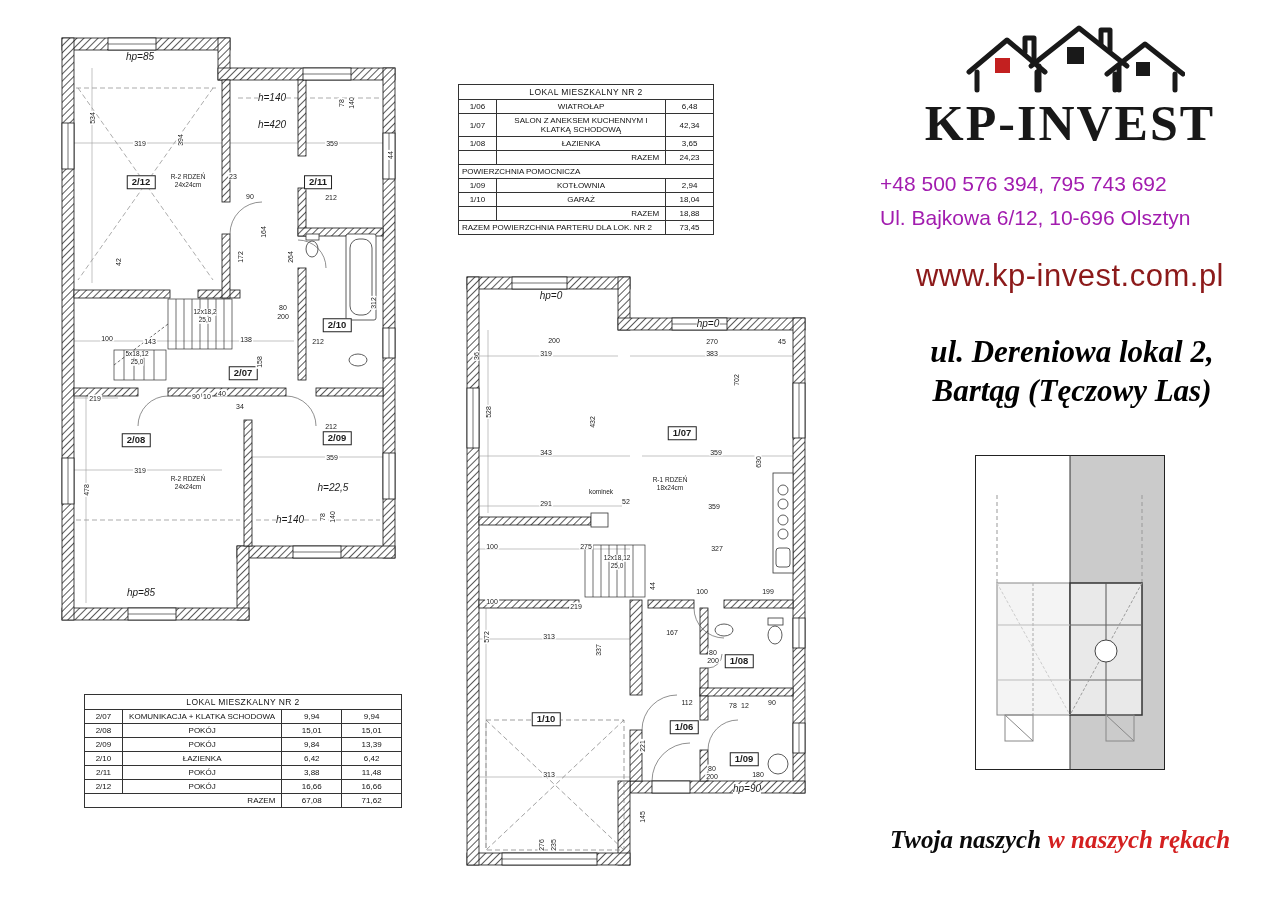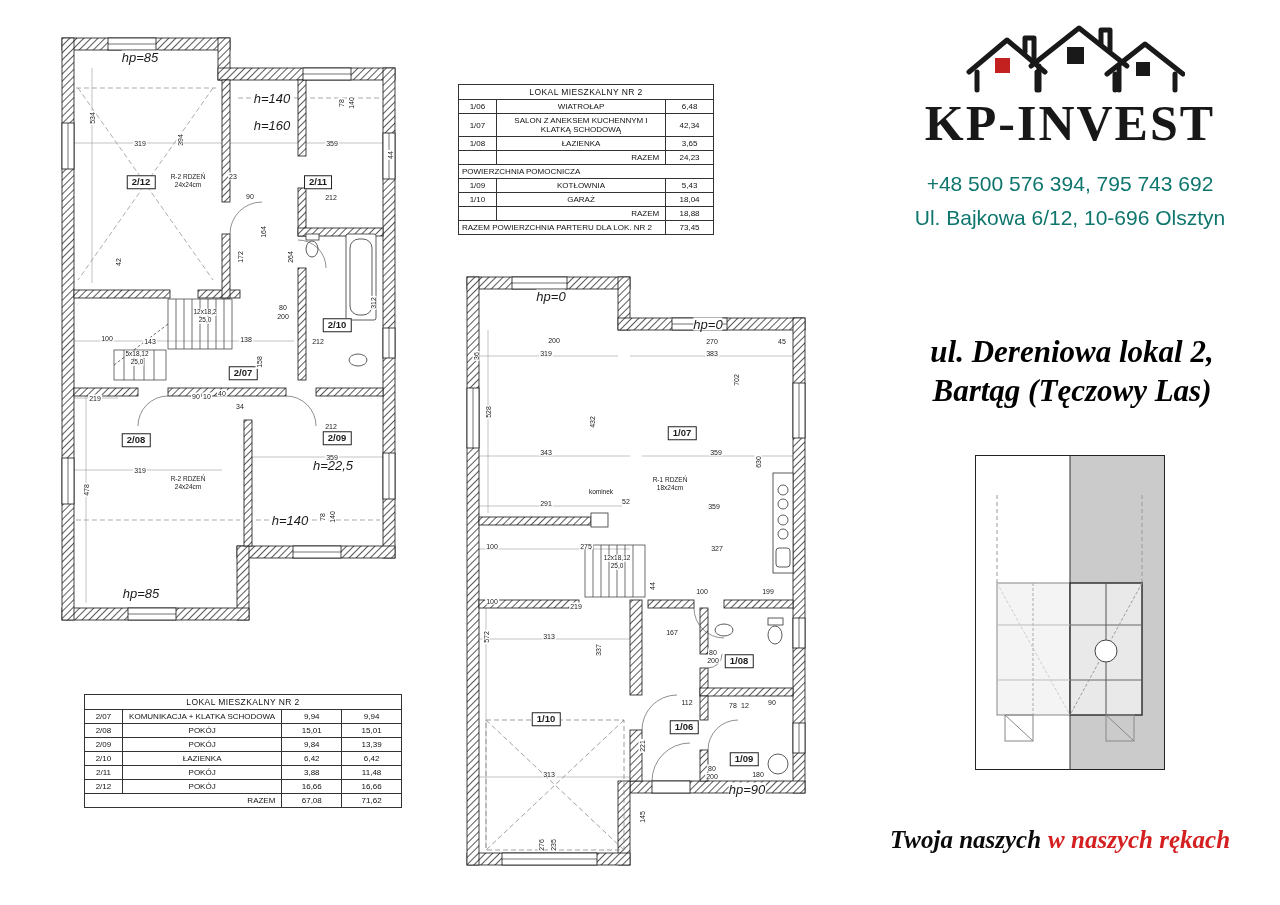--- a/index.html
+++ b/index.html
@@ -12,21 +12,21 @@
 
   
   .plan { position:absolute; }
   .plan svg { position:absolute; left:0; top:0; }
   .plan-label {
     position:absolute; transform:translate(-50%,-50%);
     font-size:7px; line-height:1; color:#1a1a1a; white-space:nowrap;
   }
   .plan-label.dim  { font-size:7px; background:#fff; padding:0 1px; }
   .plan-label.note { font-size:6.5px; background:#fff; }
-  .plan-label.lvl  { font-size:13px; font-style:italic; background:#fff; }
+  .plan-label.lvl  { font-size:10px; font-style:italic; background:#fff; }
   .plan-label.room {
     font-size:9.5px; font-weight:bold; border:1px solid #222;
     background:#fff; padding:1px 4px;
   }
 
   
   .area-table { position:absolute; border-collapse:collapse; background:#fff; font-size:8px; color:#111; }
   .area-table td { border:1px solid #333; padding:2px 3px; height:12px; vertical-align:middle; }
   .area-table .title { text-align:center; font-size:8.5px; letter-spacing:.4px; }
   .area-table .num { text-align:center; width:38px; }
@@ -41,22 +41,22 @@
   #table-upper .nm { width:160px; }
 
   
   .logo-wrap { position:absolute; left:880px; top:20px; width:380px; text-align:center; }
   .logo-houses { display:block; margin:0 auto; }
   .logo-text {
     font-family:"Liberation Serif", serif; font-weight:700; font-size:50px;
     letter-spacing:2px; color:#181818; line-height:1; margin-top:4px;
   }
   .contact-phone, .contact-address {
-    position:absolute; left:880px; width:380px; text-align:center;
-    font-size:21px; color:#0f766e;
+    position:absolute; left:880px; width:380px; text-align:left;
+    font-size:21px; color:#a21caf;
   }
   .contact-phone { top:172px; }
   .contact-address { top:206px; }
   .website {
     position:absolute; left:870px; top:258px; width:400px; text-align:center;
     font-size:31px; letter-spacing:.5px; color:#8c1a1a;
   }
   .offer-heading {
     position:absolute; left:876px; top:333px; width:392px; text-align:center;
     font-family:"Liberation Serif", serif; font-style:italic; font-weight:700;
@@ -191,23 +191,23 @@
       <span class="plan-label note" style="left: 130px; top: 149px; transform: translate(-50%, -50%);">R-2 RDZEŃ</span>
       <span class="plan-label note" style="left: 130px; top: 157px; transform: translate(-50%, -50%);">24x24cm</span>
       <span class="plan-label note" style="left: 130px; top: 451px; transform: translate(-50%, -50%);">R-2 RDZEŃ</span>
       <span class="plan-label note" style="left: 130px; top: 459px; transform: translate(-50%, -50%);">24x24cm</span>
       <span class="plan-label note" style="left: 147px; top: 284px; transform: translate(-50%, -50%);">12x18,2</span>
       <span class="plan-label note" style="left: 147px; top: 292px; transform: translate(-50%, -50%);">25,0</span>
       <span class="plan-label note" style="left: 79px; top: 326px; transform: translate(-50%, -50%);">5x18,12</span>
       <span class="plan-label note" style="left: 79px; top: 334px; transform: translate(-50%, -50%);">25,0</span>
       <span class="plan-label lvl" style="left: 82px; top: 29px; transform: translate(-50%, -50%);">hp=85</span>
       <span class="plan-label lvl" style="left: 214px; top: 70px; transform: translate(-50%, -50%);">h=140</span>
-      <span class="plan-label lvl" style="left: 214px; top: 97px; transform: translate(-50%, -50%);">h=160</span>
+      <span class="plan-label lvl" style="left: 214px; top: 97px; transform: translate(-50%, -50%);">h=420</span>
       <span class="plan-label lvl" style="left: 232px; top: 492px; transform: translate(-50%, -50%);">h=140</span>
-      <span class="plan-label lvl" style="left: 275px; top: 437px; transform: translate(-50%, -50%);">h=22,5</span>
+      <span class="plan-label lvl" style="left: 275px; top: 460px; transform: translate(-50%, -50%);">h=22,5</span>
       <span class="plan-label lvl" style="left: 83px; top: 565px; transform: translate(-50%, -50%);">hp=85</span>
       <span class="plan-label dim" style="left: 82px; top: 115px; transform: translate(-50%, -50%);">319</span>
       <span class="plan-label dim" style="left: 122px; top: 112px; transform: translate(-50%, -50%) rotate(-90deg);">394</span>
       <span class="plan-label dim" style="left: 34px; top: 90px; transform: translate(-50%, -50%) rotate(-90deg);">534</span>
       <span class="plan-label dim" style="left: 274px; top: 115px; transform: translate(-50%, -50%);">359</span>
       <span class="plan-label dim" style="left: 273px; top: 169px; transform: translate(-50%, -50%);">212</span>
       <span class="plan-label dim" style="left: 175px; top: 148px; transform: translate(-50%, -50%);">23</span>
       <span class="plan-label dim" style="left: 192px; top: 168px; transform: translate(-50%, -50%);">90</span>
       <span class="plan-label dim" style="left: 182px; top: 229px; transform: translate(-50%, -50%) rotate(-90deg);">172</span>
       <span class="plan-label dim" style="left: 205px; top: 204px; transform: translate(-50%, -50%) rotate(-90deg);">164</span>
@@ -419,21 +419,21 @@
         <td class="num"></td>
         <td class="nm r">RAZEM</td>
         <td class="v">24,23</td>
       </tr>
       <tr>
         <td colspan="3" class="sec">POWIERZCHNIA POMOCNICZA</td>
       </tr>
       <tr>
         <td class="num">1/09</td>
         <td class="nm">KOTŁOWNIA</td>
-        <td class="v">5,43</td>
+        <td class="v">2,94</td>
       </tr>
       <tr>
         <td class="num">1/10</td>
         <td class="nm">GARAŻ</td>
         <td class="v">18,04</td>
       </tr>
       <tr>
         <td class="num"></td>
         <td class="nm r">RAZEM</td>
         <td class="v">18,88</td>
@@ -511,20 +511,21 @@
       </g>
       <rect x="40" y="38" width="15" height="15" fill="#c32020"></rect>
       <rect x="112" y="27" width="17" height="17" fill="#191919"></rect>
       <rect x="181" y="42" width="14" height="14" fill="#191919"></rect>
     </svg>
     <div class="logo-text" style="color: rgb(24, 24, 24);">KP-INVEST</div>
   </div>
 
   <div class="contact-phone">+48 500 576 394, 795 743 692</div>
   <div class="contact-address">Ul. Bajkowa 6/12, 10-696 Olsztyn</div>
+  <div class="website" style="color: rgb(140, 26, 26);">www.kp-invest.com.pl</div>
 
   <div class="offer-heading">
     <div>ul. Dereniowa lokal 2,</div>
     <div>Bartąg (Tęczowy Las)</div>
   </div>
 
   <div class="siteplan">
     <svg width="190" height="315" viewBox="0 0 190 315">
       <rect x="0.5" y="0.5" width="189" height="314" fill="#ffffff" stroke="#222222"></rect>
       <rect x="95" y="1" width="94" height="313" fill="#cbcbcb"></rect>

